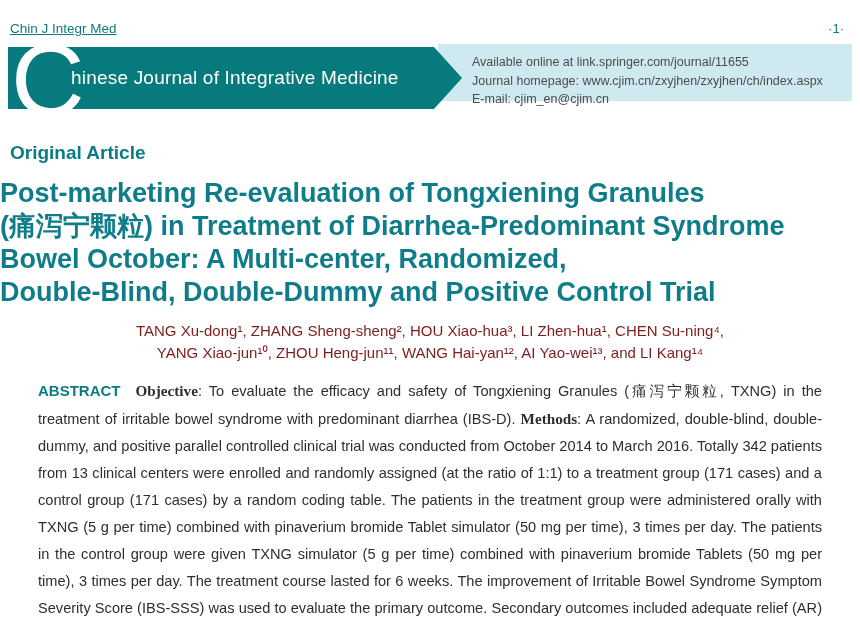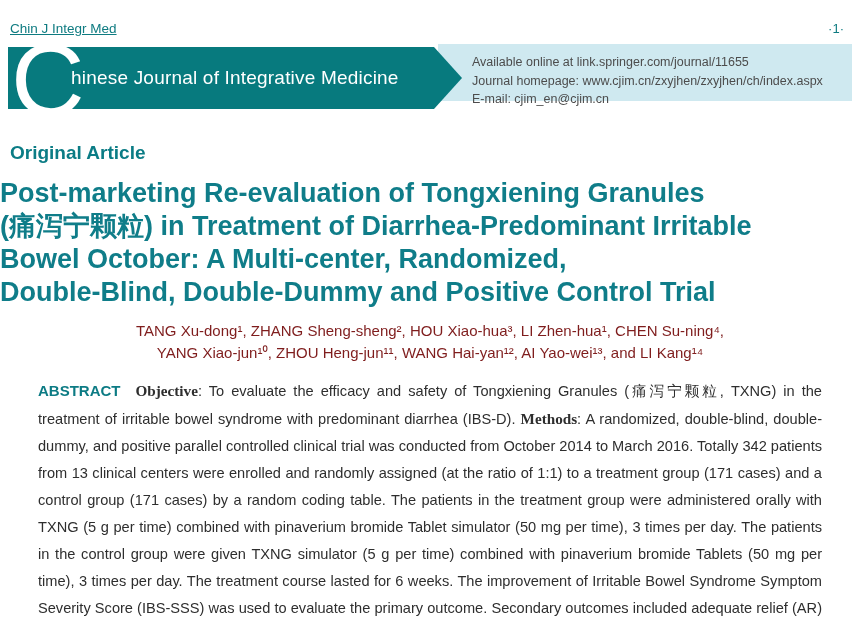--- a/index.html
+++ b/index.html
@@ -138,21 +138,21 @@
   </div>
   <div class="banner-teal"></div>
   <div class="logo-c">C</div>
   <div class="journal-name">hinese Journal of Integrative Medicine</div>
 </div>
 
 <div class="article-type">Original Article</div>
 
 <div class="article-title">
   <div>Post-marketing Re-evaluation of Tongxiening Granules</div>
-  <div>(痛泻宁颗粒) in Treatment of Diarrhea-Predominant Irritable</div>
+  <div>(痛泻宁颗粒) in Treatment of Diarrhea-Predominant Syndrome</div>
   <div>Bowel October: A Multi-center, Randomized,</div>
   <div>Double-Blind, Double-Dummy and Positive Control Trial</div>
 </div>
 
 <div class="author-block">
   <div>TANG Xu-dong¹, ZHANG Sheng-sheng², HOU Xiao-hua³, LI Zhen-hua¹, CHEN Su-ning⁴,</div>
   <div>YANG Xiao-jun¹⁰, ZHOU Heng-jun¹¹, WANG Hai-yan¹², AI Yao-wei¹³, and LI Kang¹⁴</div>
 </div>
 
 <p class="abstract"><span class="lab">ABSTRACT</span><span class="b">Objective</span><span class="n">: To evaluate the efficacy and safety of Tongxiening Granules (痛泻宁颗粒, TXNG) in the treatment of irritable bowel syndrome with predominant diarrhea (IBS-D). </span><span class="b">Methods</span><span class="n">: A randomized, double-blind, double-dummy, and positive parallel controlled clinical trial was conducted from October 2014 to March 2016. Totally 342 patients from 13 clinical centers were enrolled and randomly assigned (at the ratio of 1:1) to a treatment group (171 cases) and a control group (171 cases) by a random coding table. The patients in the treatment group were administered orally with TXNG (5 g per time) combined with pinaverium bromide Tablet simulator (50 mg per time), 3 times per day. The patients in the control group were given TXNG simulator (5 g per time) combined with pinaverium bromide Tablets (50 mg per time), 3 times per day. The treatment course lasted for 6 weeks. The improvement of Irritable Bowel Syndrome Symptom Severity Score (IBS-SSS) was used to evaluate the primary outcome. Secondary outcomes included adequate relief (AR) rate, Irritable Bowel Syndrome-Quality of Life Questionnaire</span></p>

